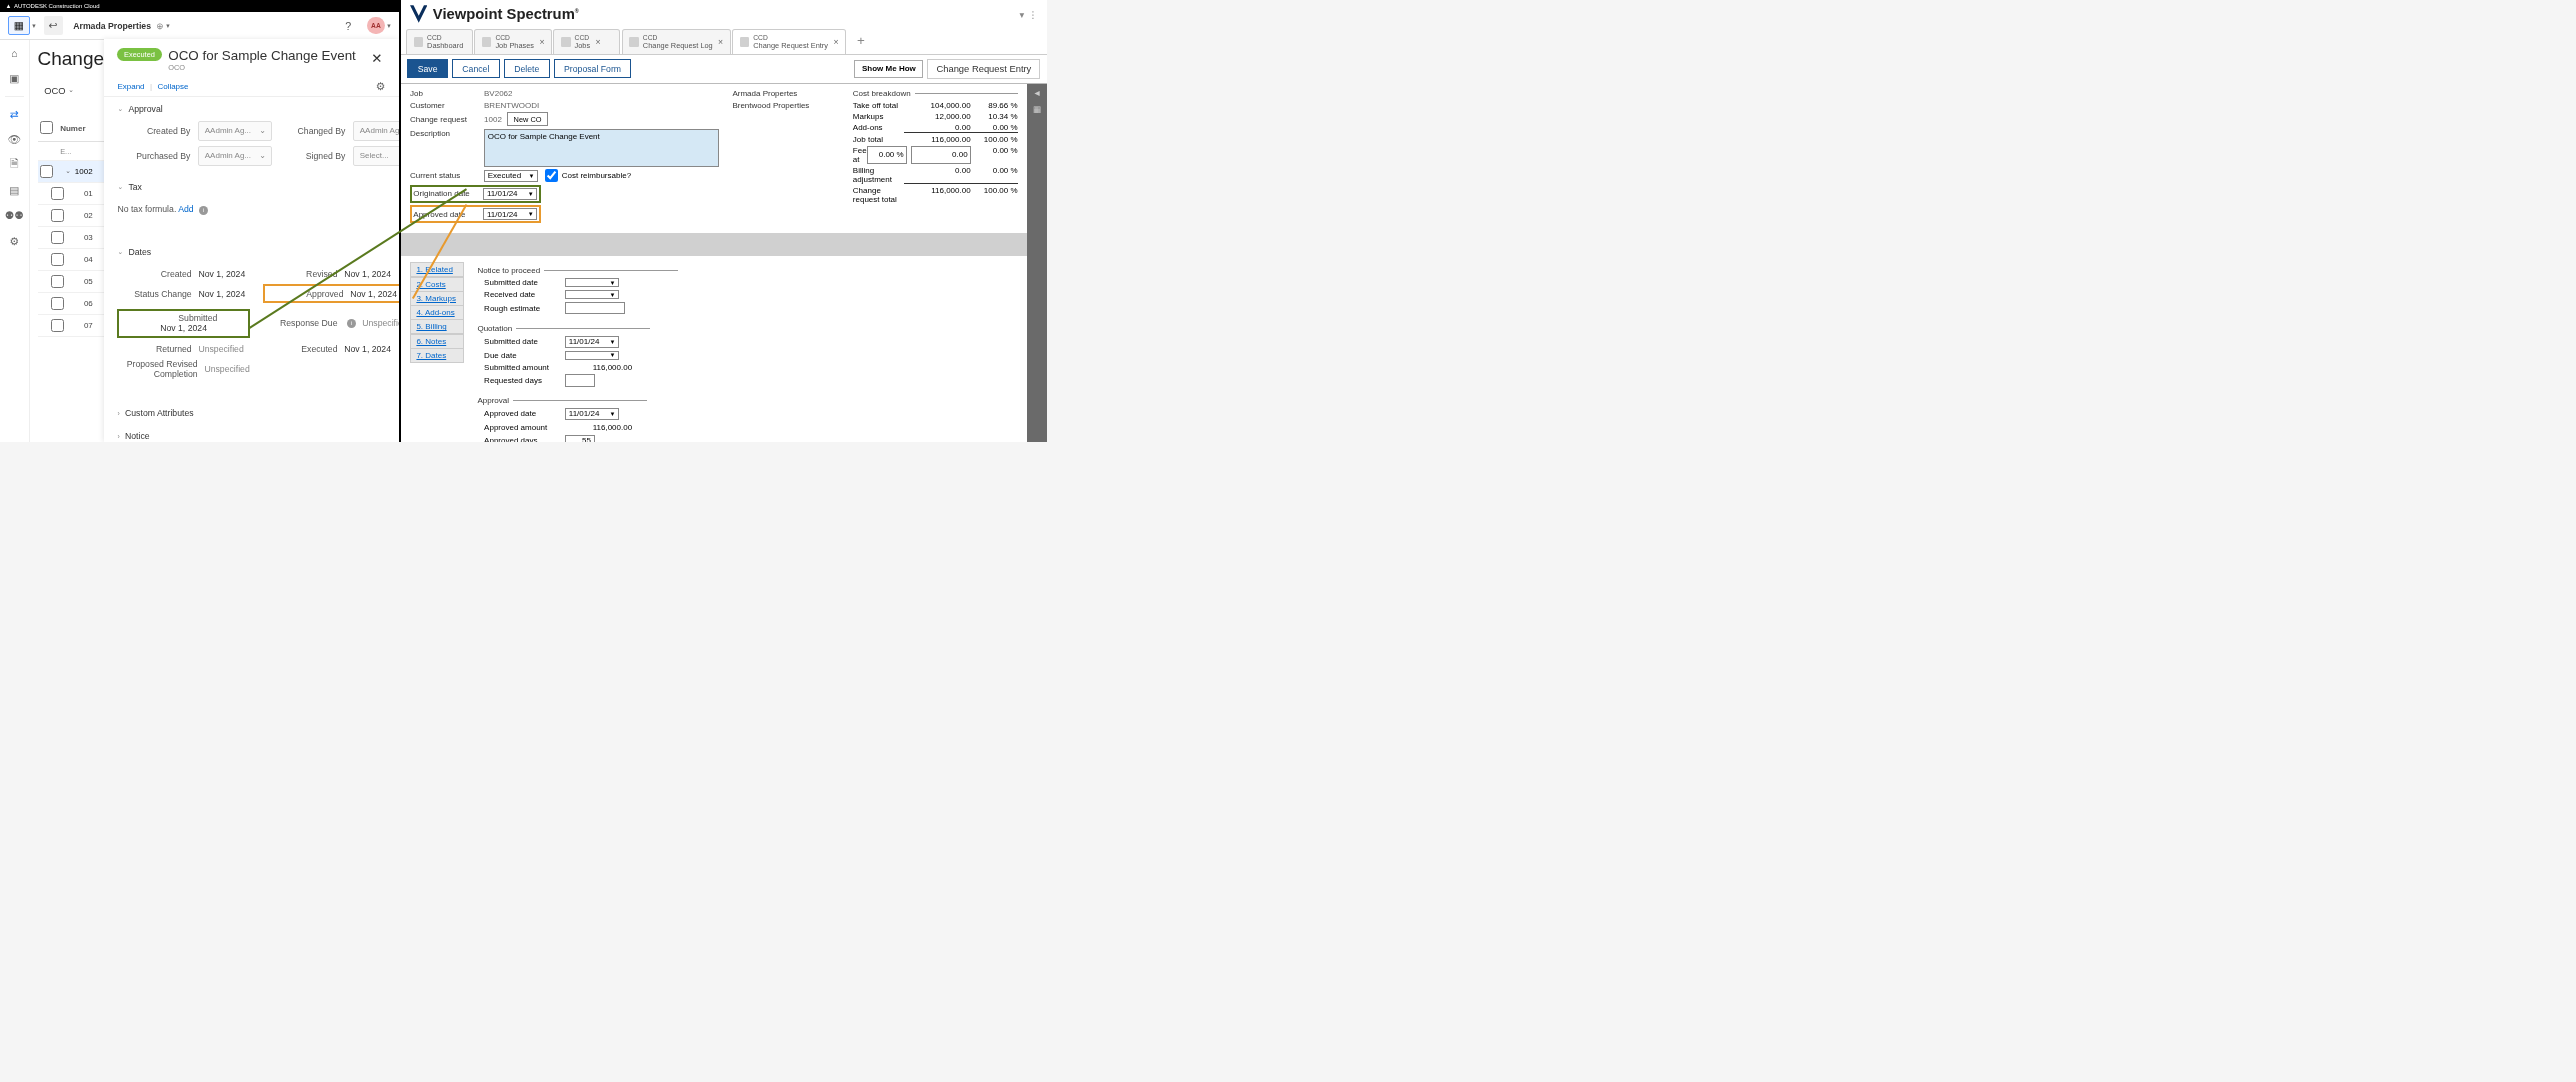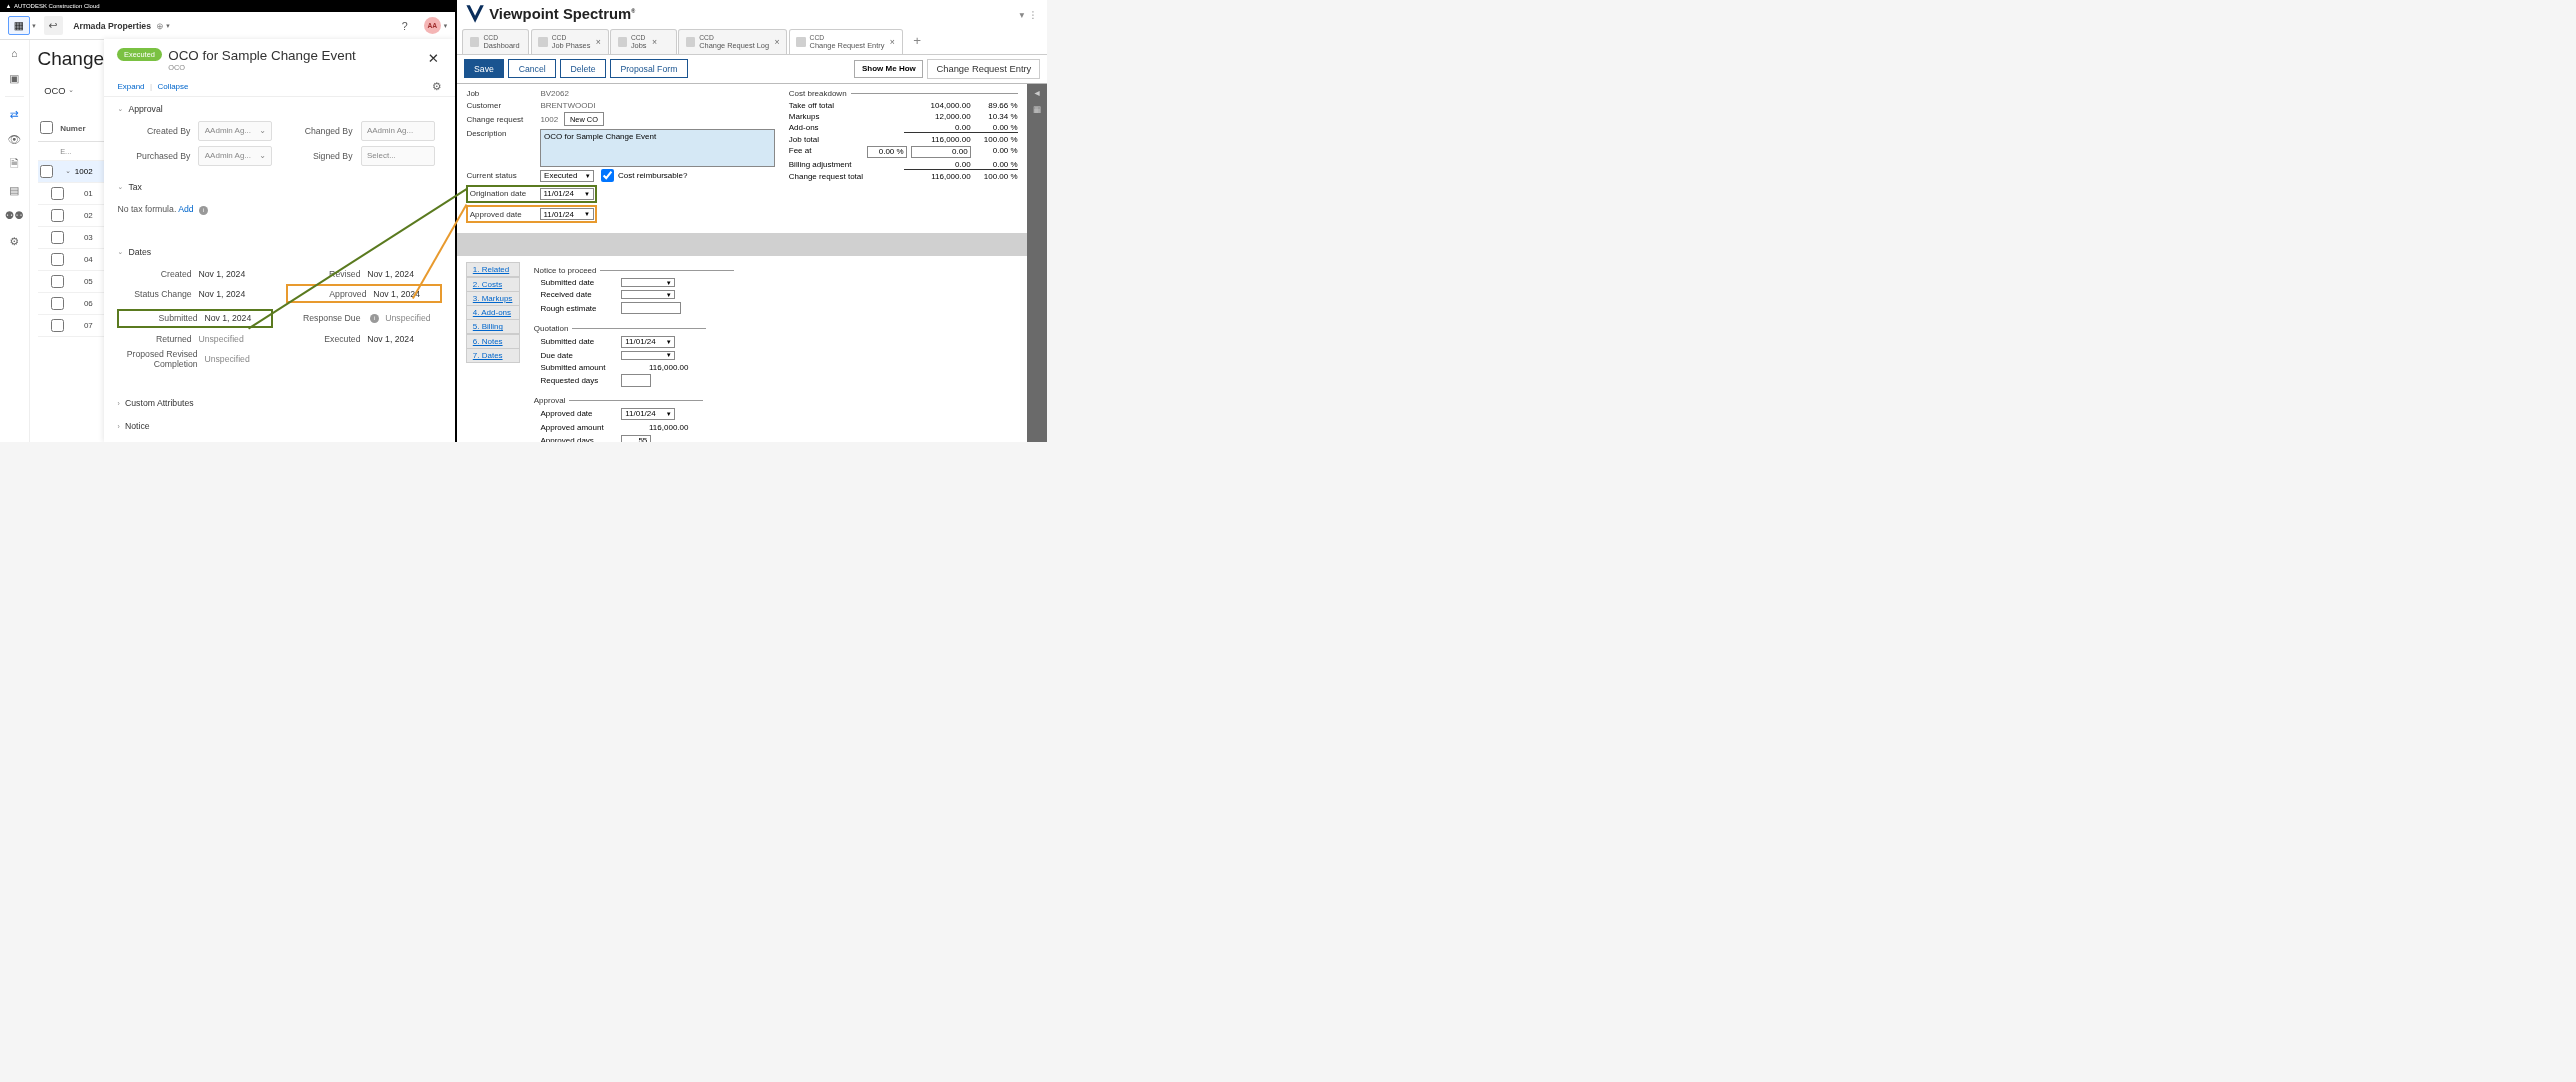--- a/index.html
+++ b/index.html
@@ -57,21 +57,21 @@
 .two-col-fields > div { flex: 1; display: flex; align-items: center; }
 .tax-text { font-size: 8.7px; color: #555; padding: 5.4px 0; }
 .tax-add { color: #0066cc; }
 .info-icon { display: inline-block; width: 9.4px; height: 9.4px; border-radius: 50%; background: #999; color: #fff; font-size: 6px; text-align: center; line-height: 9.4px; margin-left: 2.7px; }
 
 .dates-grid { display: grid; grid-template-columns: 1fr 1fr; gap: 5.4px 13.4px; padding: 5.4px 0; }
 .date-item { display: flex; align-items: center; }
 .date-label { width: 81px; text-align: right; font-size: 8.7px; color: #555; padding-right: 6.7px; font-weight: 500; }
 .date-value { font-size: 8.7px; color: #333; }
 .date-unspec { color: #888; }
-.box-green { border: 2px solid #5a7a1f; padding: 2.7px 4px; }
+.box-green { border: 2px solid #5a7a1f; padding: 2.7px 4px; flex-direction: column; }
 .box-orange { border: 2px solid #e89a2e; padding: 2.7px 4px; }
 
 
 .right-panel { flex: 1; background: #fff; display: flex; flex-direction: column; height: 100%; position: relative; }
 .vp-header { height: 28px; display: flex; align-items: center; padding: 0 9.4px; }
 .vp-logo-v { width: 17.4px; height: 17.4px; background: #0a2e5c; clip-path: polygon(0 0, 50% 100%, 100% 0, 80% 0, 50% 60%, 20% 0); margin-right: 5.4px; }
 .vp-logo-text { font-size: 14.8px; font-weight: 600; color: #222; }
 .vp-logo-sub { font-weight: 700; }
 .vp-header-icons { margin-left: auto; display: flex; gap: 4px; }
 .vp-header-icons span { font-size: 9.4px; color: #888; cursor: pointer; }
@@ -457,20 +457,28 @@
           <div class="vp-field-row">
               <span class="vp-box-orange">
                 <span class="vp-field-label" style="width:70px;">Approved date</span>
                 <span class="vp-select">
                   <span>11/01/24</span>
                   <span class="arrow">▼</span>
                 </span>
               </span>
             </div>
         </div>
+        <div class="vp-top-mid">
+          <div class="vp-field-row">
+              <span class="vp-field-val-dark">Armada Propertes</span>
+            </div>
+          <div class="vp-field-row">
+              <span class="vp-field-val-dark">Brentwood Properties</span>
+            </div>
+        </div>
         <div class="vp-top-right cost-breakdown">
           <div class="cost-header">Cost breakdown</div>
           <div class="cost-row">
               <span class="cost-label">Take off total</span>
               <span class="cost-amt">104,000.00</span>
               <span class="cost-pct">89.66 %</span>
             </div>
           <div class="cost-row">
               <span class="cost-label">Markups</span>
               <span class="cost-amt">12,000.00</span>

